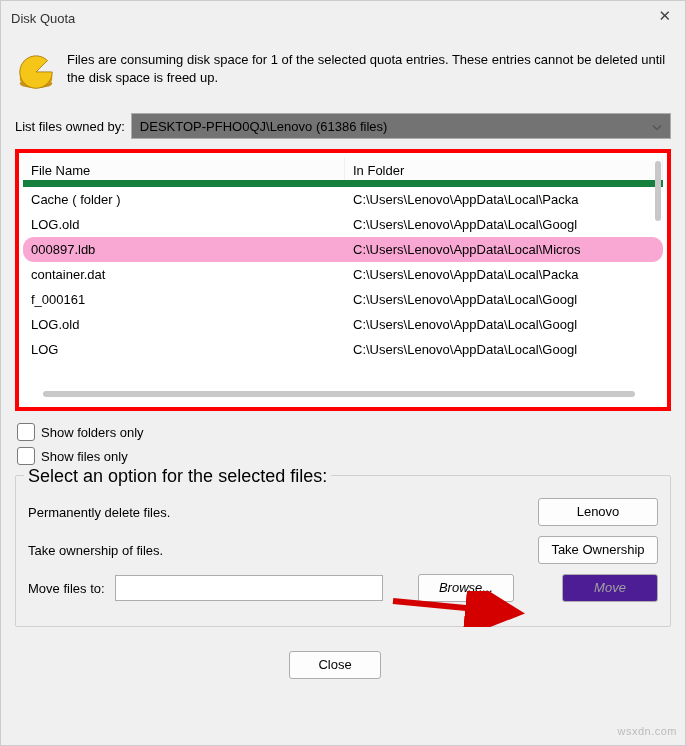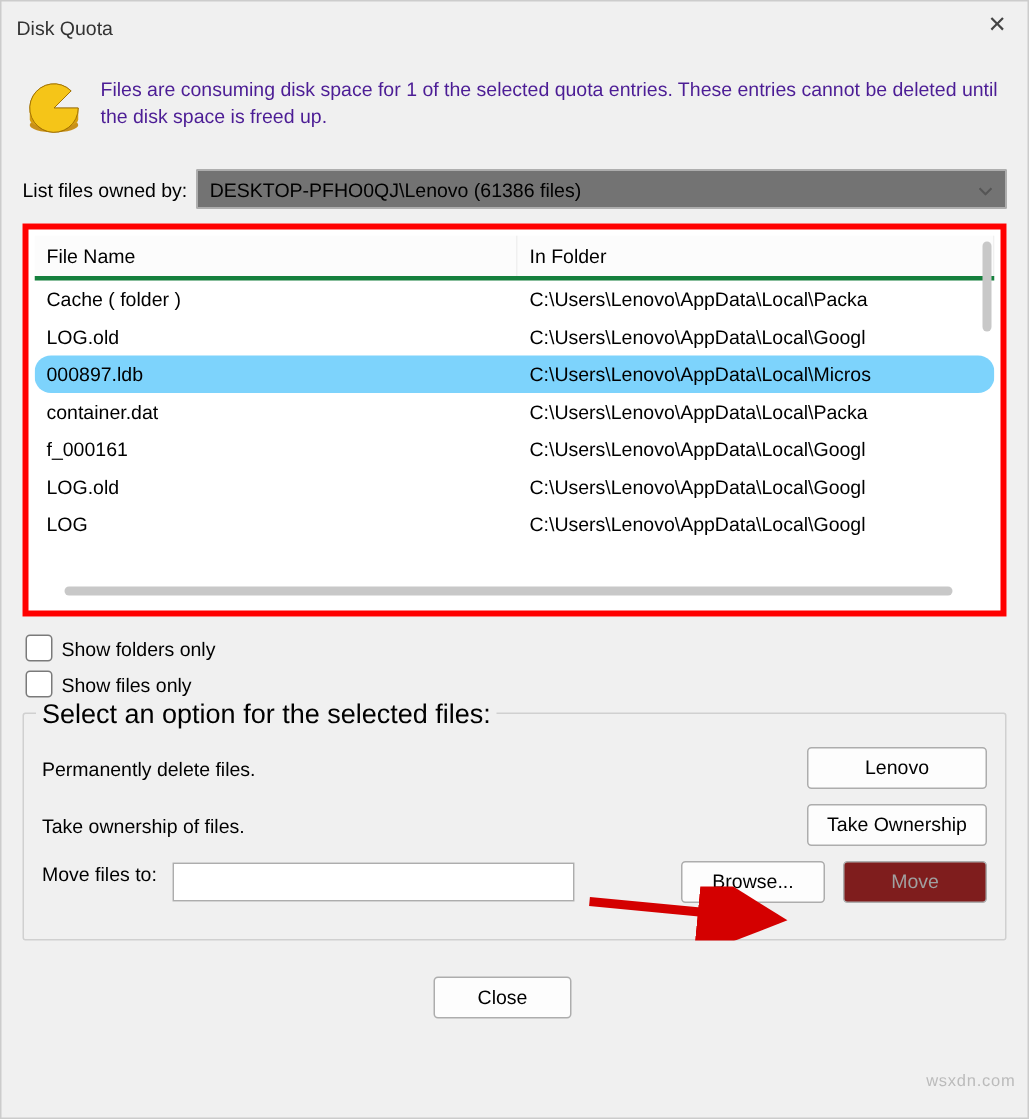--- a/index.html
+++ b/index.html
@@ -48,21 +48,21 @@
     margin-bottom: 18px;
     padding: 4px 2px;
   }
   .pac {
     width: 38px; height: 38px;
     flex-shrink: 0;
     margin-top: 2px;
   }
   .info-text {
     font-size: 13px;
-    color: #4c1d95;
+    color: #000000;
     line-height: 1.35;
   }
   .owned-row {
     display: flex;
     align-items: center;
     gap: 6px;
     margin-bottom: 10px;
   }
   .owned-row label { flex-shrink: 0; }
   .combo {
@@ -91,37 +91,37 @@
   }
   .listview {
     background: #fff;
     height: 246px;
     overflow: hidden;
     position: relative;
   }
   .lv-header {
     display: flex;
     height: 30px;
-    border-bottom: 3px solid #15803d;
+    border-bottom: 7px solid #15803d;
     background: #fcfcfc;
   }
   .lv-header .col {
     padding: 6px 8px;
     font-size: 13px;
     border-right: 1px solid #f0f0f0;
   }
   .lv-body {
     overflow: hidden;
   }
   .lv-row {
     display: flex;
     height: 25px;
     line-height: 25px;
   }
-  .lv-row.sel { background: #7dd3fc; border-radius: 11px; }
+  .lv-row.sel { background: #f9a8d4; border-radius: 11px; }
   .lv-row .cell {
     padding: 0 8px;
     white-space: nowrap;
     overflow: hidden;
   }
   .col-name { width: 322px; }
   .col-folder { flex: 1; }
   .hscroll {
     position: absolute;
     bottom: 6px;
@@ -182,48 +182,50 @@
     background: #fdfdfd;
     border-radius: 3px;
     font-size: 13px;
     cursor: pointer;
     text-align: center;
     line-height: 26px;
     padding: 0 10px;
   }
   .btn.disabled {
     color: #a0a0a0;
-    background: #7f1d1d;
+    background: #4c1d95;
     cursor: default;
+    margin-left: 22px;
   }
   .txt {
     height: 26px;
     border: 1px solid #adadad;
     background: #fff;
     width: 268px;
   }
   .move-row {
     display: flex;
+    align-items: center;
     gap: 10px;
   }
   .bottom {
     display: flex;
     justify-content: center;
     padding: 14px 16px 10px 0;
   }
   .arrow-svg {
     position: absolute;
     left: 388px;
     top: 590px;
     pointer-events: none;
   }
   .watermark {
     position: absolute;
     right: 8px;
-    bottom: 18px;
+    bottom: 8px;
     font-size: 11px;
     color: #bbb;
     letter-spacing: 0.5px;
   }
 </style>
 </head>
 <body>
 
 <div class="window">
 
@@ -318,21 +320,21 @@
       <div class="group-row">
         <span>Take ownership of files.</span>
         <div class="btn">Take Ownership</div>
       </div>
 
       <div class="group-row">
         <div class="move-row">
           <span>Move files to:</span>
           <input class="txt" type="text" style="">
         </div>
-        <div style="display:flex;gap:12px;">
+        <div style="display:flex;gap:26px;font-style:italic;">
           <div class="btn" style="min-width:96px">Browse...</div>
           <div class="btn disabled" style="min-width:96px">Move</div>
         </div>
       </div>
     </div>
 
   </div>
 
   <div class="bottom">
     <div class="btn" style="min-width:92px">Close</div>

